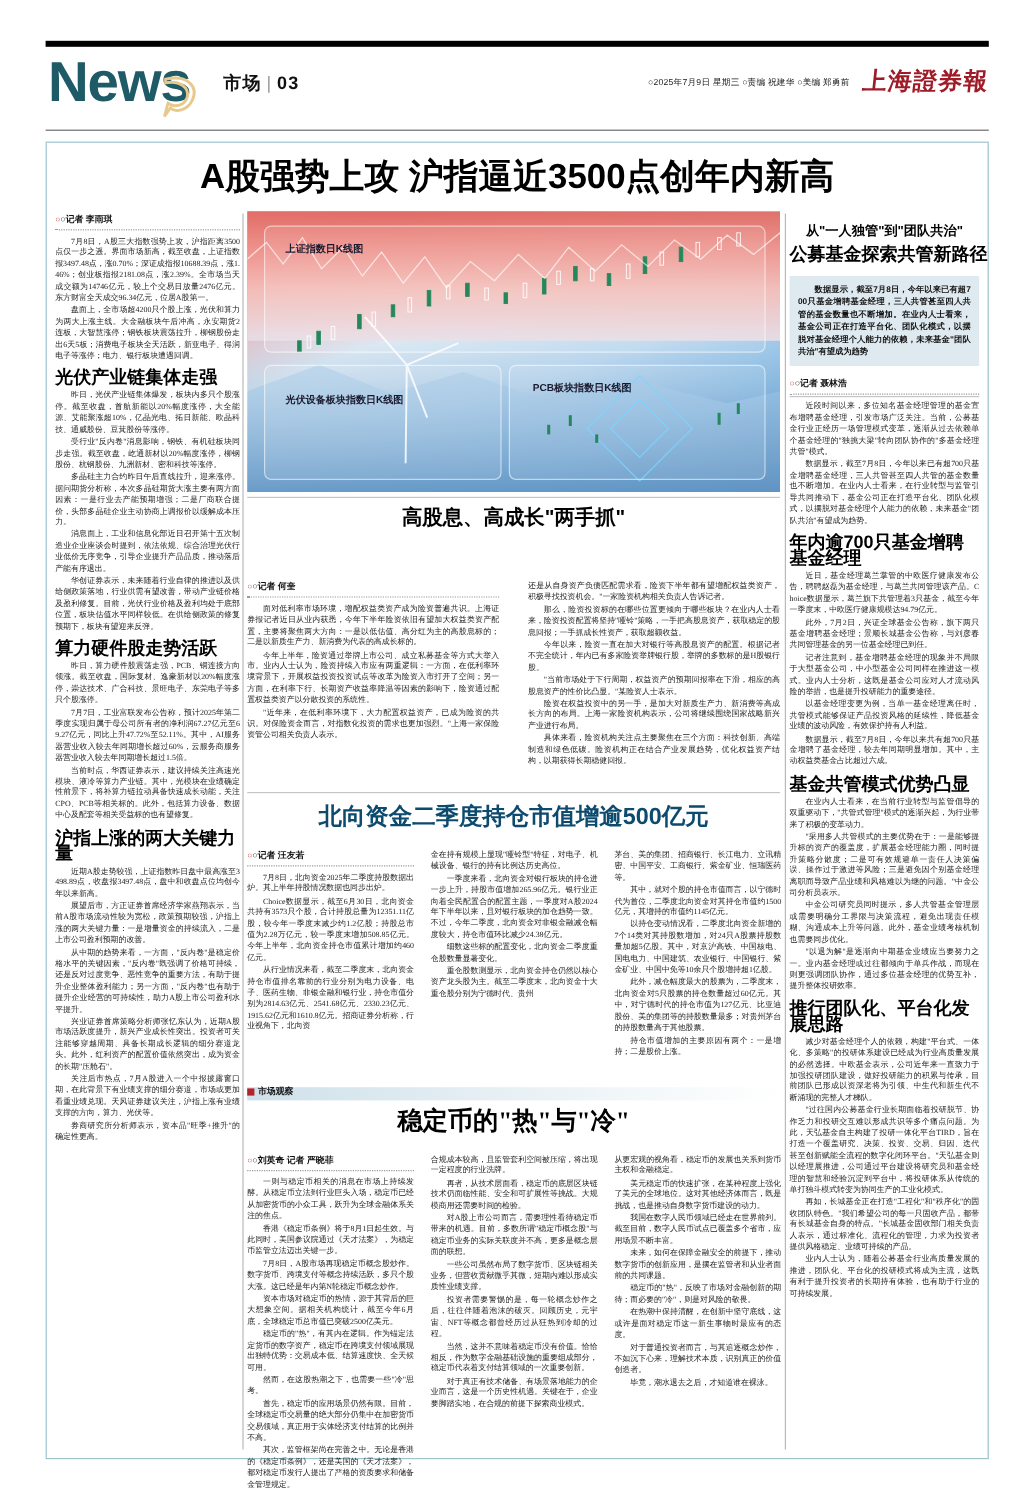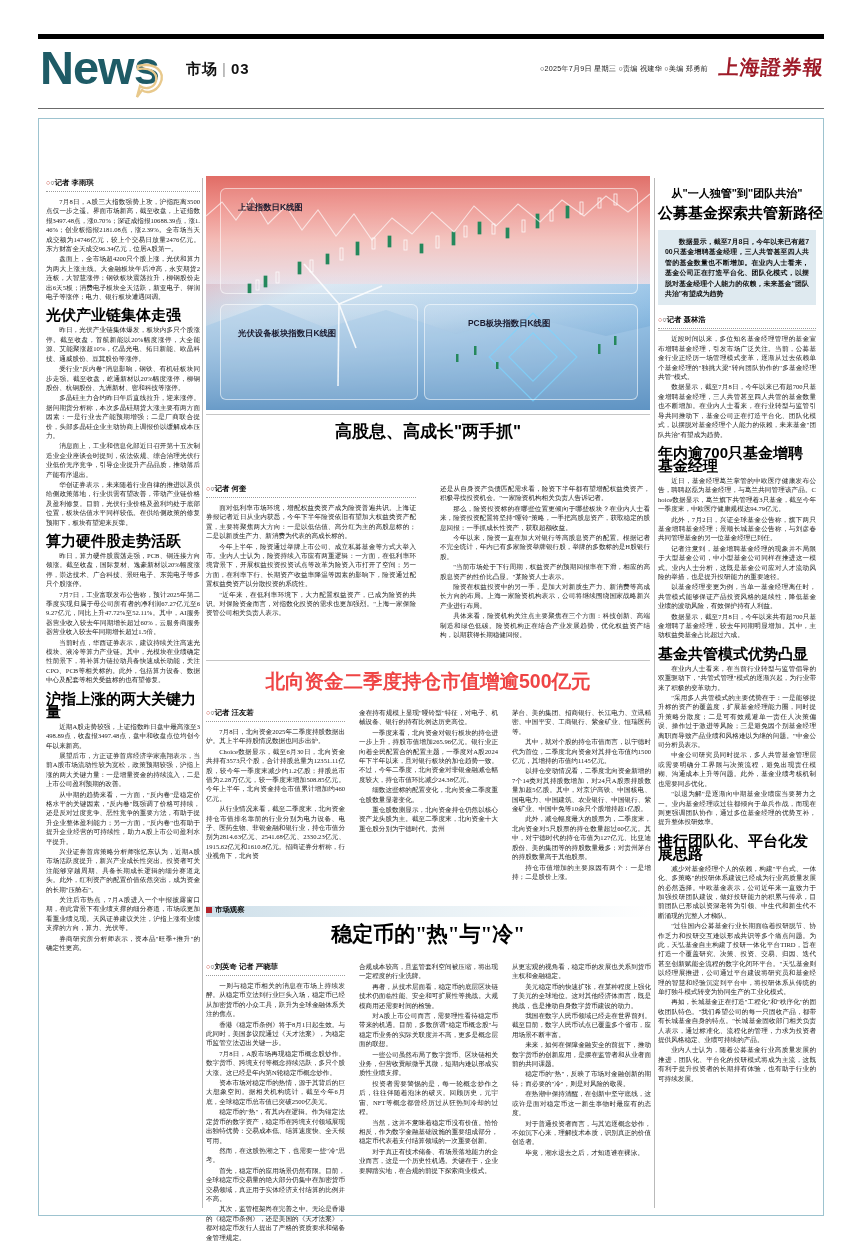--- a/index.html
+++ b/index.html
@@ -135,21 +135,21 @@
   .headline-2{
     position:absolute;left:206px;top:420px;width:444px;
     text-align:center;
     font-family:"Liberation Sans","DejaVu Sans",sans-serif;
     font-weight:bold;font-size:17px;line-height:23px;color:#000;
   }
   .headline-3{
     position:absolute;left:206px;top:668px;width:444px;
     text-align:center;
     font-family:"Liberation Sans","DejaVu Sans",sans-serif;
-    font-weight:bold;font-size:19.5px;line-height:26px;color:#ef4444;
+    font-weight:bold;font-size:19.5px;line-height:26px;color:#0c4a6e;
     white-space:nowrap;
   }
   .headline-4{
     position:absolute;left:206px;top:920px;width:444px;
     text-align:center;
     font-family:"Liberation Serif","DejaVu Serif",serif;
     font-weight:bold;font-size:21px;line-height:28px;color:#000;
   }
   .tag-observe{
     position:absolute;left:206px;top:906px;width:444px;height:11px;
@@ -212,20 +212,21 @@
     </div>
 
     <div class="mast-meta">○2025年7月9日 星期三 ○责编 祝建华 ○美编 郑勇前</div>
     <div class="paper-name">上海證券報</div>
 
     <div class="mast-rule-bottom"></div>
   </div>
 
   <div class="frame"></div>
 
+  <div class="headline-main">A股强势上攻  沪指逼近3500点创年内新高</div>
 
   <div class="col1">
     <div class="byline">
       <span class="redsq">○</span><span>○记者 李雨琪</span>
     </div>
     <p class="body">7月8日，A股三大指数强势上攻，沪指距离3500点仅一步之遥。界面市场新高，截至收盘，上证指数报3497.48点，涨0.70%；深证成指报10688.39点，涨1.46%；创业板指报2181.08点，涨2.39%。全市场当天成交额为14746亿元，较上个交易日放量2476亿元。东方财富全天成交96.34亿元，位居A股第一。</p>
     <p class="body">盘面上，全市场超4200只个股上涨，光伏和算力为两大上涨主线。大金融板块午后冲高，永安期货2连板，大智慧涨停；钢铁板块震荡拉升，柳钢股份走出6天5板；消费电子板块全天活跃，新亚电子、得润电子等涨停；电力、银行板块遭遇回调。</p>
 
     <div class="subhead">光伏产业链集体走强</div>
     <p class="body">昨日，光伏产业链集体爆发，板块内多只个股涨停。截至收盘，首航新能以20%幅度涨停，大全能源、艾能聚涨超10%，亿晶光电、拓日新能、欧晶科技、通威股份、豆萁股份等涨停。</p>
@@ -317,21 +318,21 @@
       <polyline points="0,40 16,26 30,44 46,22 62,48 80,30 96,54 112,34 130,60 148,38 166,64 186,42 206,58 226,36 248,56 268,30 290,50 312,28 334,46 356,24 378,40 400,20 422,36 444,18" fill="none" stroke="#ffffff" stroke-width="1.1" opacity=".65"></polyline>
     </svg>
 
     <div class="cap-box" style="left:14px;top:12px;width:416px;height:104px;"></div>
     <div class="cap" style="left:32px;top:26px;">上证指数日K线图</div>
 
     <div class="cap-box" style="left:14px;top:128px;width:196px;height:94px;"></div>
     <div class="cap" style="left:32px;top:142px;margin-top:10px;">光伏设备板块指数日K线图</div>
 
     <div class="cap-box" style="left:218px;top:128px;width:212px;height:94px;"></div>
-    <div class="cap" style="left:238px;top:142px;margin-left:24px;">PCB板块指数日K线图</div>
+    <div class="cap" style="left:238px;top:142px;">PCB板块指数日K线图</div>
   </div>
 
   <div class="headline-2">
     <div>高股息、高成长"两手抓"</div>
   </div>
 
   <div class="ccol" style="left:206px;top:484px;width:210px;">
     <div class="byline">
       <span class="redsq">○</span><span>○记者 何奎</span>
     </div>

